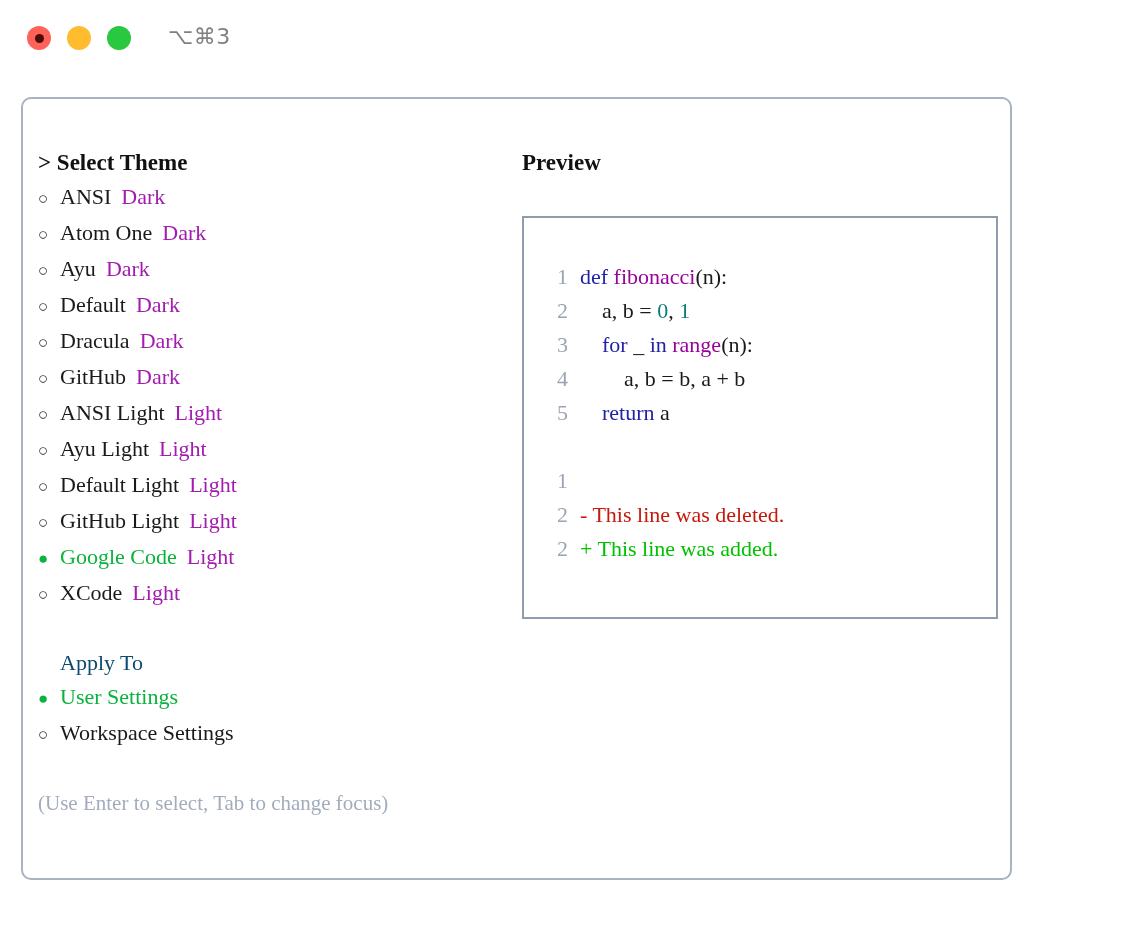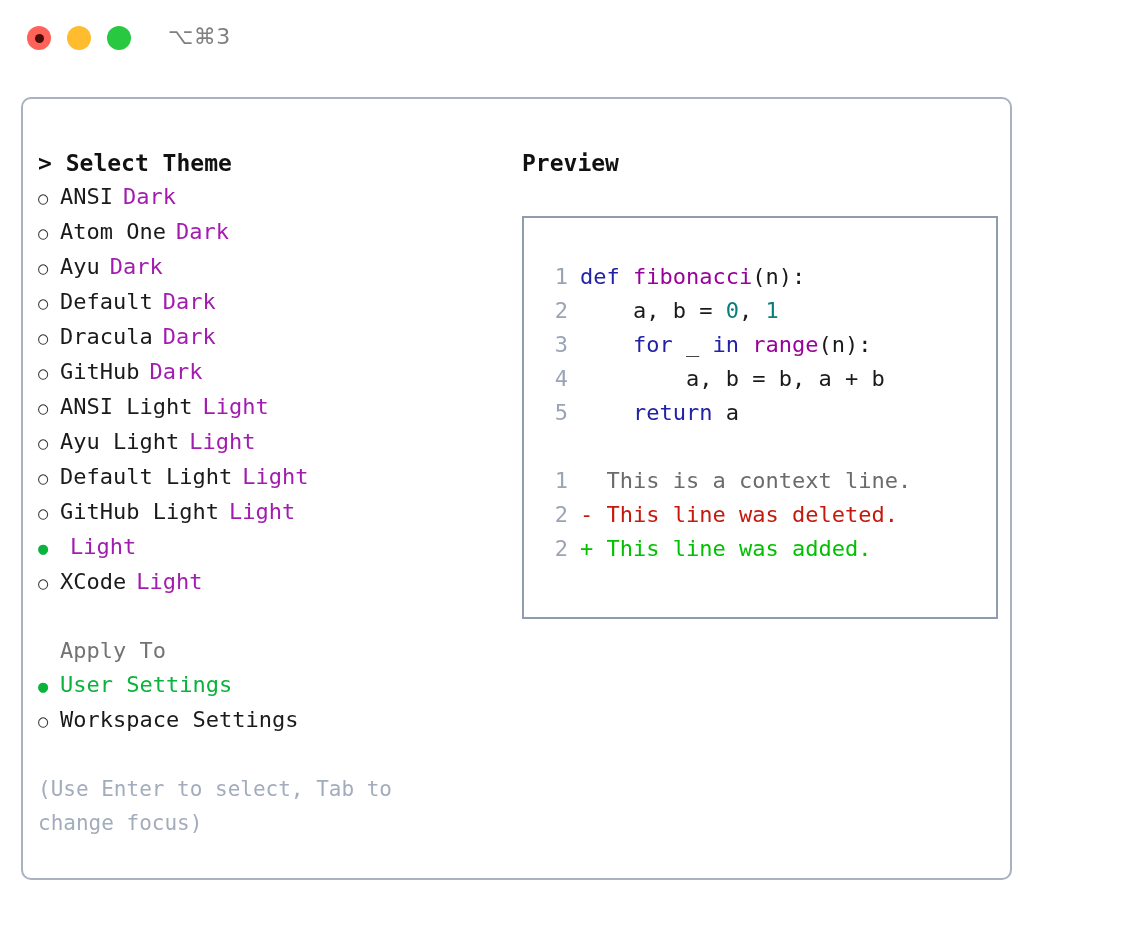--- a/index.html
+++ b/index.html
@@ -74,20 +74,21 @@
   #main-panel {
     position: absolute;
     left: 21px;
     top: 97px;
     width: 991px;
     height: 783px;
     border: 2px solid #a9b2c0;
     border-radius: 10px;
     background: #ffffff;
     box-sizing: border-box;
+    font-family: Liberation Serif, serif;
   }
 
   
   #theme-column {
     position: absolute;
     left: 15px;
     top: 47px;
     width: 430px;
   }
   #theme-heading {
@@ -117,21 +118,21 @@
   .opt-row.selected .opt-label  { color: #09b33c; }
   .opt-label { color: #1a1a1a; }
   .opt-badge {
     color: #a21caf;
     padding-left: 10px;
   }
 
   #apply-section { margin-top: 34px; }
   #apply-heading {
     font-size: 22px;
-    color: #737373;
+    color: #0c4a6e;
     line-height: 34px;
     padding-left: 22px;
     white-space: pre;
   }
 
   #hint-text {
     margin-top: 34px;
     font-size: 21px;
     line-height: 34px;
     color: #a3acbd;
@@ -211,21 +212,21 @@
           <li class="opt-row"><span class="opt-bullet">○</span><span class="opt-label">ANSI</span><span class="opt-badge">Dark</span></li>
           <li class="opt-row"><span class="opt-bullet">○</span><span class="opt-label">Atom One</span><span class="opt-badge">Dark</span></li>
           <li class="opt-row"><span class="opt-bullet">○</span><span class="opt-label">Ayu</span><span class="opt-badge">Dark</span></li>
           <li class="opt-row"><span class="opt-bullet">○</span><span class="opt-label">Default</span><span class="opt-badge">Dark</span></li>
           <li class="opt-row"><span class="opt-bullet">○</span><span class="opt-label">Dracula</span><span class="opt-badge">Dark</span></li>
           <li class="opt-row"><span class="opt-bullet">○</span><span class="opt-label">GitHub</span><span class="opt-badge">Dark</span></li>
           <li class="opt-row"><span class="opt-bullet">○</span><span class="opt-label">ANSI Light</span><span class="opt-badge">Light</span></li>
           <li class="opt-row"><span class="opt-bullet">○</span><span class="opt-label">Ayu Light</span><span class="opt-badge">Light</span></li>
           <li class="opt-row"><span class="opt-bullet">○</span><span class="opt-label">Default Light</span><span class="opt-badge">Light</span></li>
           <li class="opt-row"><span class="opt-bullet">○</span><span class="opt-label">GitHub Light</span><span class="opt-badge">Light</span></li>
-          <li class="opt-row selected"><span class="opt-bullet">●</span><span class="opt-badge">Light</span></li>
+          <li class="opt-row selected"><span class="opt-bullet">●</span><span class="opt-label">Google Code</span><span class="opt-badge">Light</span></li>
           <li class="opt-row"><span class="opt-bullet">○</span><span class="opt-label">XCode</span><span class="opt-badge">Light</span></li>
         </ul>
 
       <div id="apply-section">
         <div id="apply-heading">Apply To</div>
         <ul class="opt-list" id="apply-options">
             <li class="opt-row selected"><span class="opt-bullet">●</span><span class="opt-label">User Settings</span></li>
             <li class="opt-row"><span class="opt-bullet">○</span><span class="opt-label">Workspace Settings</span></li>
           </ul>
       </div>
@@ -238,21 +239,21 @@
       <div id="preview-box">
         <div id="code-block">
             <div class="code-line"><span class="ln">1</span><span class="code-text"><span class="tok-kw">def </span><span class="tok-fn">fibonacci</span><span class="tok-punc">(n):</span></span></div>
             <div class="code-line"><span class="ln">2</span><span class="code-text"><span class="tok-plain">    a, b = </span><span class="tok-num">0</span><span class="tok-plain">, </span><span class="tok-num">1</span></span></div>
             <div class="code-line"><span class="ln">3</span><span class="code-text"><span class="tok-plain">    </span><span class="tok-kw">for</span><span class="tok-plain"> _ </span><span class="tok-kw">in</span><span class="tok-plain"> </span><span class="tok-fn">range</span><span class="tok-punc">(n):</span></span></div>
             <div class="code-line"><span class="ln">4</span><span class="code-text"><span class="tok-plain">        a, b = b, a + b</span></span></div>
             <div class="code-line"><span class="ln">5</span><span class="code-text"><span class="tok-plain">    </span><span class="tok-kw">return</span><span class="tok-plain"> a</span></span></div>
           </div>
         <div class="diff-gap"></div>
         <div id="diff-block">
-            <div class="code-line"><span class="ln">1</span><span class="code-text diff-ctx">  This is a context line.</span></div>
+            <div class="code-line"><span class="ln">1</span></div>
             <div class="code-line"><span class="ln">2</span><span class="code-text diff-del">- This line was deleted.</span></div>
             <div class="code-line"><span class="ln">2</span><span class="code-text diff-add">+ This line was added.</span></div>
           </div>
       </div>
     </div>
 
   </div>
 </div>
 
 </body></html>

